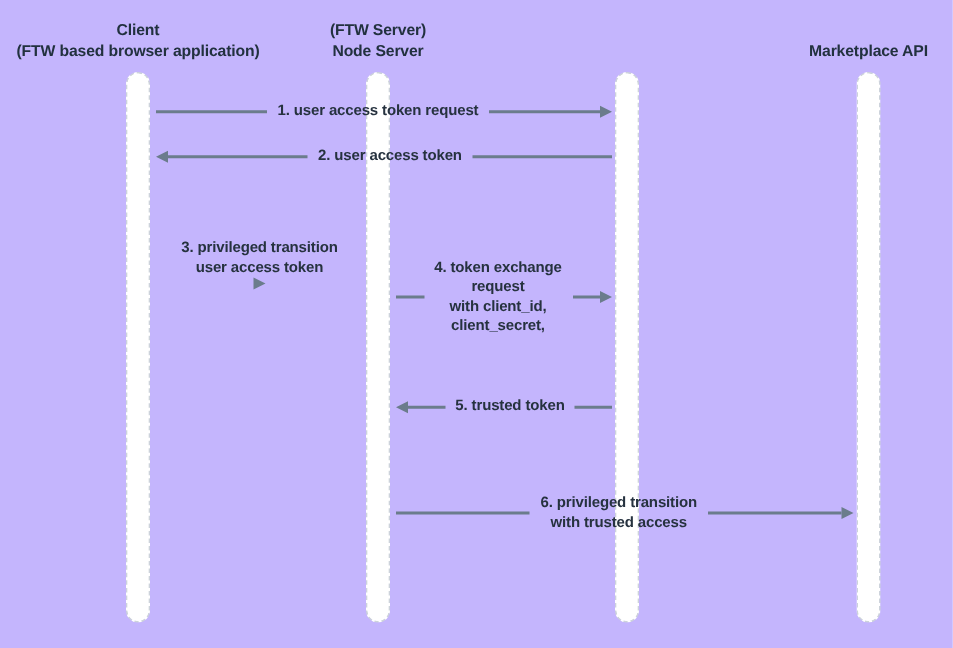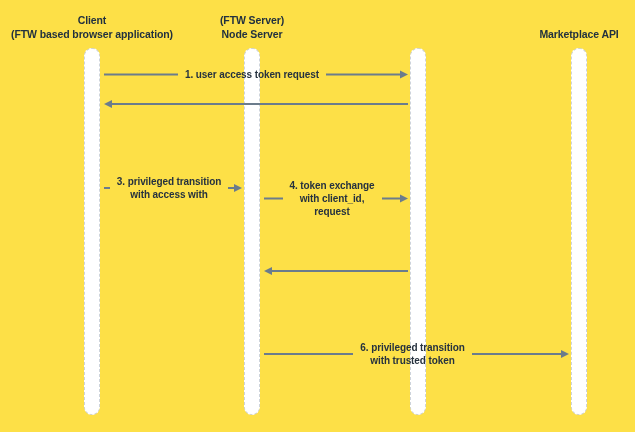--- a/index.html
+++ b/index.html
@@ -64,21 +64,21 @@
     height: 0;
     border-top: 4px solid transparent;
     border-bottom: 4px solid transparent;
   }
   .arrowhead.dir-right { border-left-width: 8px; border-left-style: solid; }
   .arrowhead.dir-left  { border-right-width: 8px; border-right-style: solid; }
 </style>
 </head>
 <body>
 
-<div id="canvas" style="background: #fde047;">
+<div id="canvas" style="background: #c4b5fd;">
     <div class="actor-header" style="left: -18px; color: rgb(34, 49, 63);">
       <div>Client</div>
       <div>(FTW based browser application)</div>
     </div>
     <div class="lifeline" style="left: 84px; top: 48px; width: 16px; height: 367px; background: rgb(255, 255, 255); border-color: rgb(205, 211, 219);"></div>
     <div class="actor-header" style="left: 142px; color: rgb(34, 49, 63);">
       <div>(FTW Server)</div>
       <div>Node Server</div>
     </div>
     <div class="lifeline" style="left: 244px; top: 48px; width: 16px; height: 367px; background: rgb(255, 255, 255); border-color: rgb(205, 211, 219);"></div>
@@ -91,48 +91,55 @@
       <div class="seg" style="background: rgb(107, 124, 140);"></div>
       <div class="msg-label" style="color: rgb(38, 50, 63); text-align: center;">
         <div>1. user access token request</div>
       </div>
       <div class="seg" style="background: rgb(107, 124, 140);"></div>
       <div class="arrowhead dir-right" style="border-left-color: rgb(107, 124, 140);"></div>
     </div>
     <div class="message" style="left: 104px; width: 304px; top: 104px;">
       <div class="arrowhead dir-left" style="border-right-color: rgb(107, 124, 140);"></div>
       <div class="seg" style="background: rgb(107, 124, 140);"></div>
+      <div class="msg-label" style="color: rgb(38, 50, 63);">
+        <div>2. user access token</div>
+      </div>
       <div class="seg" style="background: rgb(107, 124, 140);"></div>
     </div>
-    <div class="message" style="left: 104px; width: 138px; top: 188px;">
+    <div class="message" style="left: 104px; width: 138px; top: 176px; flex-direction: column;">
       <div class="seg" style="background: rgb(107, 124, 140);"></div>
       <div class="msg-label" style="color: rgb(38, 50, 63);">
         <div>3. privileged transition</div>
-        <div>with access with</div>
+        <div>user access token</div>
       </div>
       <div class="seg" style="background: rgb(107, 124, 140);"></div>
       <div class="arrowhead dir-right" style="border-left-color: rgb(107, 124, 140);"></div>
     </div>
     <div class="message" style="left: 264px; width: 144px; top: 198px;">
       <div class="seg" style="background: rgb(107, 124, 140);"></div>
       <div class="msg-label" style="color: rgb(38, 50, 63);">
         <div>4. token exchange</div>
+        <div>request</div>
         <div>with client_id,</div>
-        <div>request</div>
+        <div>client_secret,</div>
       </div>
       <div class="seg" style="background: rgb(107, 124, 140);"></div>
       <div class="arrowhead dir-right" style="border-left-color: rgb(107, 124, 140);"></div>
     </div>
     <div class="message" style="left: 264px; width: 144px; top: 271px;">
       <div class="arrowhead dir-left" style="border-right-color: rgb(107, 124, 140);"></div>
       <div class="seg" style="background: rgb(107, 124, 140);"></div>
+      <div class="msg-label" style="color: rgb(38, 50, 63);">
+        <div>5. trusted token</div>
+      </div>
       <div class="seg" style="background: rgb(107, 124, 140);"></div>
     </div>
-    <div class="message" style="left: 264px; width: 305px; top: 354px;">
+    <div class="message" style="left: 264px; width: 305px; top: 342px;">
       <div class="seg" style="background: rgb(107, 124, 140);"></div>
       <div class="msg-label" style="color: rgb(38, 50, 63);">
         <div>6. privileged transition</div>
-        <div>with trusted token</div>
+        <div>with trusted access</div>
       </div>
       <div class="seg" style="background: rgb(107, 124, 140);"></div>
       <div class="arrowhead dir-right" style="border-left-color: rgb(107, 124, 140);"></div>
     </div>
   </div>
 
 </body></html>

